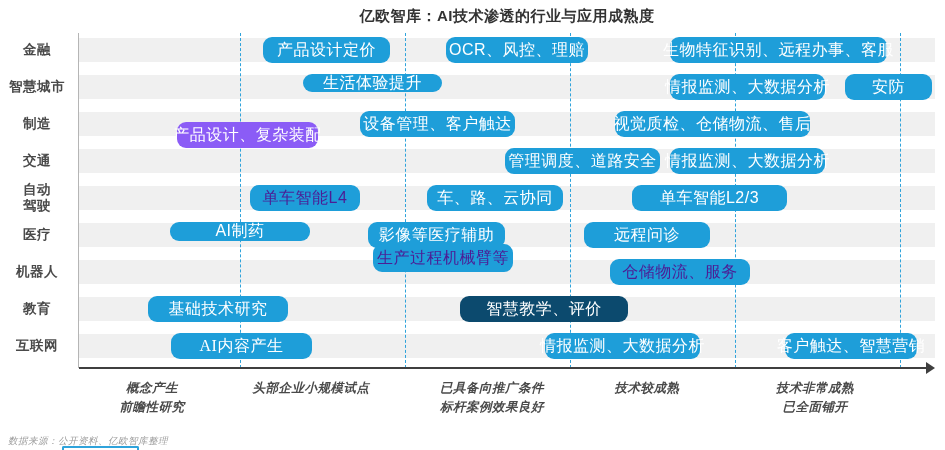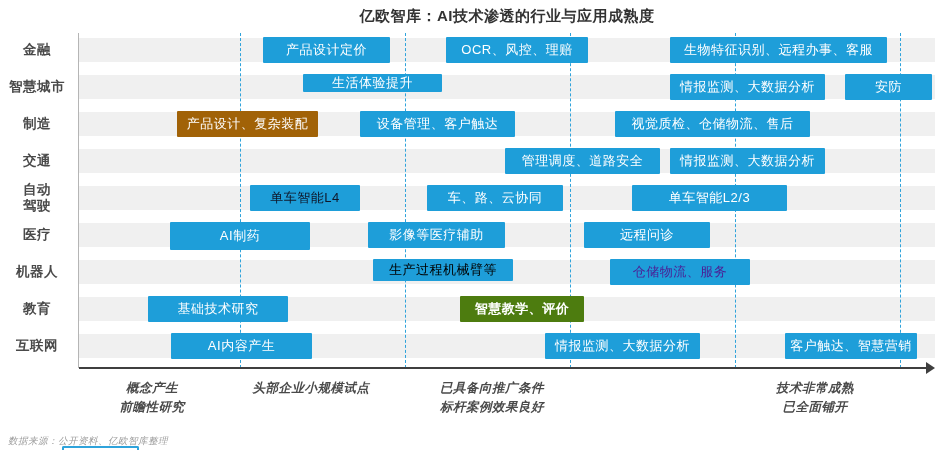--- a/index.html
+++ b/index.html
@@ -9,21 +9,21 @@
   }
   #canvas{position:absolute;left:0;top:0;width:945px;height:450px;}
   .title{
     position:absolute;left:79px;top:7px;width:856px;text-align:center;
     font-size:15px;font-weight:bold;color:#333;letter-spacing:.5px;
   }
   .band{position:absolute;background:#f0f0f0;}
   .divider{position:absolute;width:0;border-left:1px dashed #2fa3db;top:33px;height:335px;}
   .bar{
     position:absolute;display:flex;align-items:center;justify-content:center;
-    color:#fff;font-size:13px;border-radius:1px;white-space:nowrap;letter-spacing:.5px;
+    color:#fff;font-size:16px;border-radius:9px;white-space:nowrap;letter-spacing:.5px;
   }
   .industry{
     position:absolute;left:0;width:74px;text-align:center;
     font-size:13.5px;font-weight:bold;color:#4a4a4a;line-height:1.2;
     display:flex;flex-direction:column;justify-content:center;letter-spacing:.5px;
   }
   .y-axis{position:absolute;left:78px;top:33px;width:0;height:335px;border-left:1px solid #b5b5b5;}
   .x-axis{position:absolute;left:79px;top:367px;height:0;border-top:2px solid #3f3f3f;}
   .x-arrow{
     position:absolute;top:362px;width:0;height:0;
@@ -89,53 +89,54 @@
       <div class="divider" style="left: 405px; border-left-color: rgb(47, 163, 219);"></div>
       <div class="divider" style="left: 570px; border-left-color: rgb(47, 163, 219);"></div>
       <div class="divider" style="left: 735px; border-left-color: rgb(47, 163, 219);"></div>
       <div class="divider" style="left: 900px; border-left-color: rgb(47, 163, 219);"></div>
       <div class="bar" style="left: 263px; top: 37px; width: 127px; height: 26px; background: rgb(30, 158, 217); color: rgb(255, 255, 255);">产品设计定价</div>
       <div class="bar" style="left: 446px; top: 37px; width: 142px; height: 26px; background: rgb(30, 158, 217); color: rgb(255, 255, 255);">OCR、风控、理赔</div>
       <div class="bar" style="left: 670px; top: 37px; width: 217px; height: 26px; background: rgb(30, 158, 217); color: rgb(255, 255, 255);">生物特征识别、远程办事、客服</div>
       <div class="bar" style="left: 303px; top: 74px; width: 139px; height: 18px; background: rgb(30, 158, 217); color: rgb(255, 255, 255);">生活体验提升</div>
       <div class="bar" style="left: 670px; top: 74px; width: 155px; height: 26px; background: rgb(30, 158, 217); color: rgb(255, 255, 255);">情报监测、大数据分析</div>
       <div class="bar" style="left: 845px; top: 74px; width: 87px; height: 26px; background: rgb(30, 158, 217); color: rgb(255, 255, 255);">安防</div>
-      <div class="bar" style="left: 177px; top: 111px; width: 141px; height: 26px; background: #a16207; color: rgb(255, 255, 255);">产品设计、复杂装配</div>
+      <div class="bar" style="left: 177px; top: 122px; width: 141px; height: 26px; background: #8b5cf6; color: rgb(255, 255, 255);">产品设计、复杂装配</div>
       <div class="bar" style="left: 360px; top: 111px; width: 155px; height: 26px; background: rgb(30, 158, 217); color: rgb(255, 255, 255);">设备管理、客户触达</div>
       <div class="bar" style="left: 615px; top: 111px; width: 195px; height: 26px; background: rgb(30, 158, 217); color: rgb(255, 255, 255);">视觉质检、仓储物流、售后</div>
       <div class="bar" style="left: 505px; top: 148px; width: 155px; height: 26px; background: rgb(30, 158, 217); color: rgb(255, 255, 255);">管理调度、道路安全</div>
       <div class="bar" style="left: 670px; top: 148px; width: 155px; height: 26px; background: rgb(30, 158, 217); color: rgb(255, 255, 255);">情报监测、大数据分析</div>
-      <div class="bar" style="left: 250px; top: 185px; width: 110px; height: 26px; background: rgb(30, 158, 217); color: #0f172a;">单车智能L4</div>
+      <div class="bar" style="left: 250px; top: 185px; width: 110px; height: 26px; background: rgb(30, 158, 217); color: #4c1d95;">单车智能L4</div>
       <div class="bar" style="left: 427px; top: 185px; width: 136px; height: 26px; background: rgb(30, 158, 217); color: rgb(255, 255, 255);">车、路、云协同</div>
       <div class="bar" style="left: 632px; top: 185px; width: 155px; height: 26px; background: rgb(30, 158, 217); color: rgb(255, 255, 255);">单车智能L2/3</div>
-      <div class="bar" style="left: 170px; top: 222px; width: 140px; height: 28px; background: rgb(30, 158, 217); color: rgb(255, 255, 255);">AI制药</div>
+      <div class="bar" style="left: 170px; top: 222px; width: 140px; height: 19px; background: rgb(30, 158, 217); color: rgb(255, 255, 255);">AI制药</div>
       <div class="bar" style="left: 368px; top: 222px; width: 137px; height: 26px; background: rgb(30, 158, 217); color: rgb(255, 255, 255);">影像等医疗辅助</div>
       <div class="bar" style="left: 584px; top: 222px; width: 126px; height: 26px; background: rgb(30, 158, 217); color: rgb(255, 255, 255);">远程问诊</div>
-      <div class="bar" style="left: 373px; top: 259px; width: 140px; height: 22px; background: rgb(30, 158, 217); color: #000000;">生产过程机械臂等</div>
+      <div class="bar" style="left: 373px; top: 244px; width: 140px; height: 28px; background: rgb(30, 158, 217); color: #4c1d95;">生产过程机械臂等</div>
       <div class="bar" style="left: 610px; top: 259px; width: 140px; height: 26px; background: rgb(30, 158, 217); color: #4c1d95;">仓储物流、服务</div>
       <div class="bar" style="left: 148px; top: 296px; width: 140px; height: 26px; background: rgb(30, 158, 217); color: rgb(255, 255, 255);">基础技术研究</div>
-      <div class="bar" style="left: 460px; top: 296px; width: 124px; height: 26px; background: #4d7c0f; color: rgb(255, 255, 255); font-weight: bold;">智慧教学、评价</div>
-      <div class="bar" style="left: 171px; top: 333px; width: 141px; height: 26px; background: rgb(30, 158, 217); color: rgb(255, 255, 255);">AI内容产生</div>
+      <div class="bar" style="left: 460px; top: 296px; width: 168px; height: 26px; background: #0c4a6e; color: rgb(255, 255, 255);">智慧教学、评价</div>
+      <div class="bar" style="left: 171px; top: 333px; width: 141px; height: 26px; background: rgb(30, 158, 217); color: rgb(255, 255, 255); font-family: Liberation Serif, serif;">AI内容产生</div>
       <div class="bar" style="left: 545px; top: 333px; width: 155px; height: 26px; background: rgb(30, 158, 217); color: rgb(255, 255, 255);">情报监测、大数据分析</div>
       <div class="bar" style="left: 785px; top: 333px; width: 132px; height: 26px; background: rgb(30, 158, 217); color: rgb(255, 255, 255);">客户触达、智慧营销</div>
       <div class="y-axis"></div>
       <div class="x-axis" style="width: 848px; border-top-color: rgb(63, 63, 63);"></div>
       <div class="x-arrow" style="left: 926px; border-left-color: rgb(63, 63, 63);"></div>
       <div class="stage" style="left: 152px;">
         <div>概念产生</div>
         <div>前瞻性研究</div>
       </div>
       <div class="stage" style="left: 311px;">
         <div>头部企业小规模试点</div>
       </div>
       <div class="stage" style="left: 492px;">
         <div>已具备向推广条件</div>
         <div>标杆案例效果良好</div>
       </div>
       <div class="stage" style="left: 647px;">
+        <div>技术较成熟</div>
       </div>
       <div class="stage" style="left: 815px;">
         <div>技术非常成熟</div>
         <div>已全面铺开</div>
       </div>
     </div>
   <div class="footer">数据来源：公开资料、亿欧智库整理</div>
   <div class="clipped"></div>
 </div>
 

